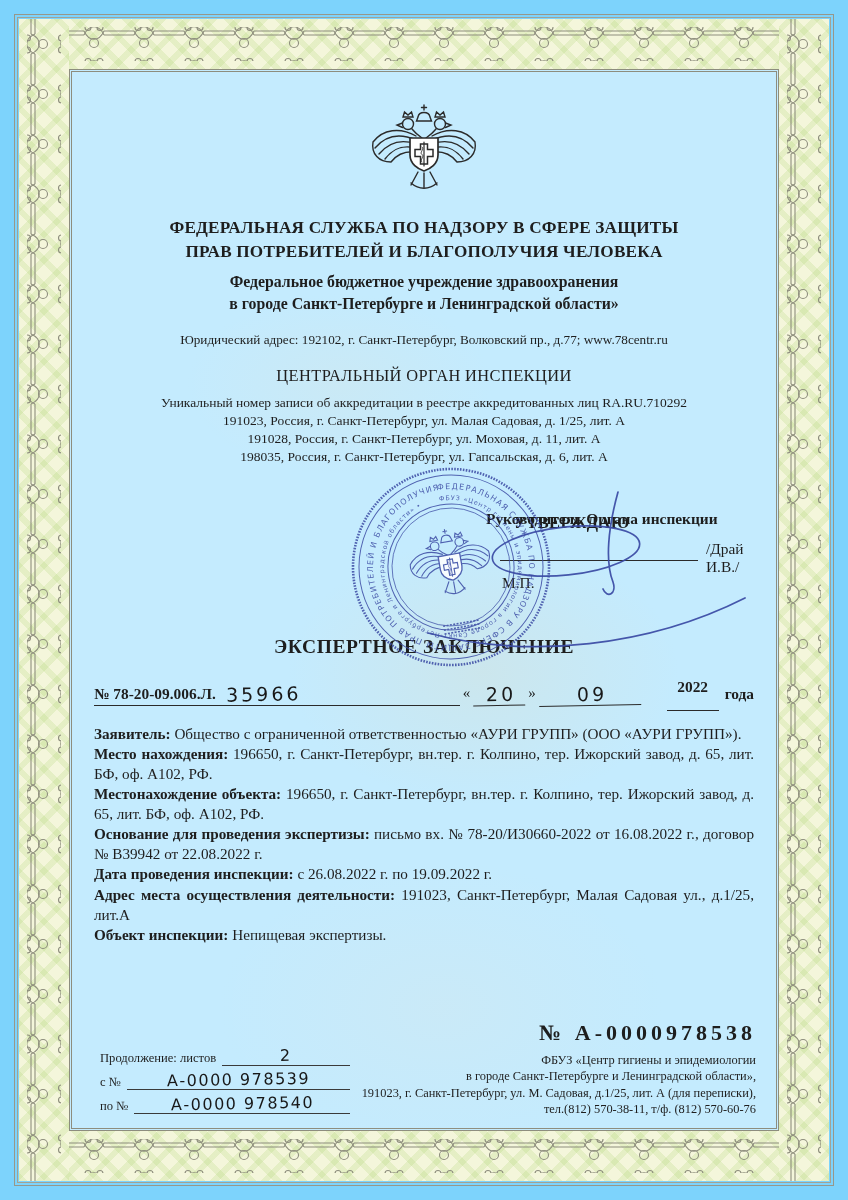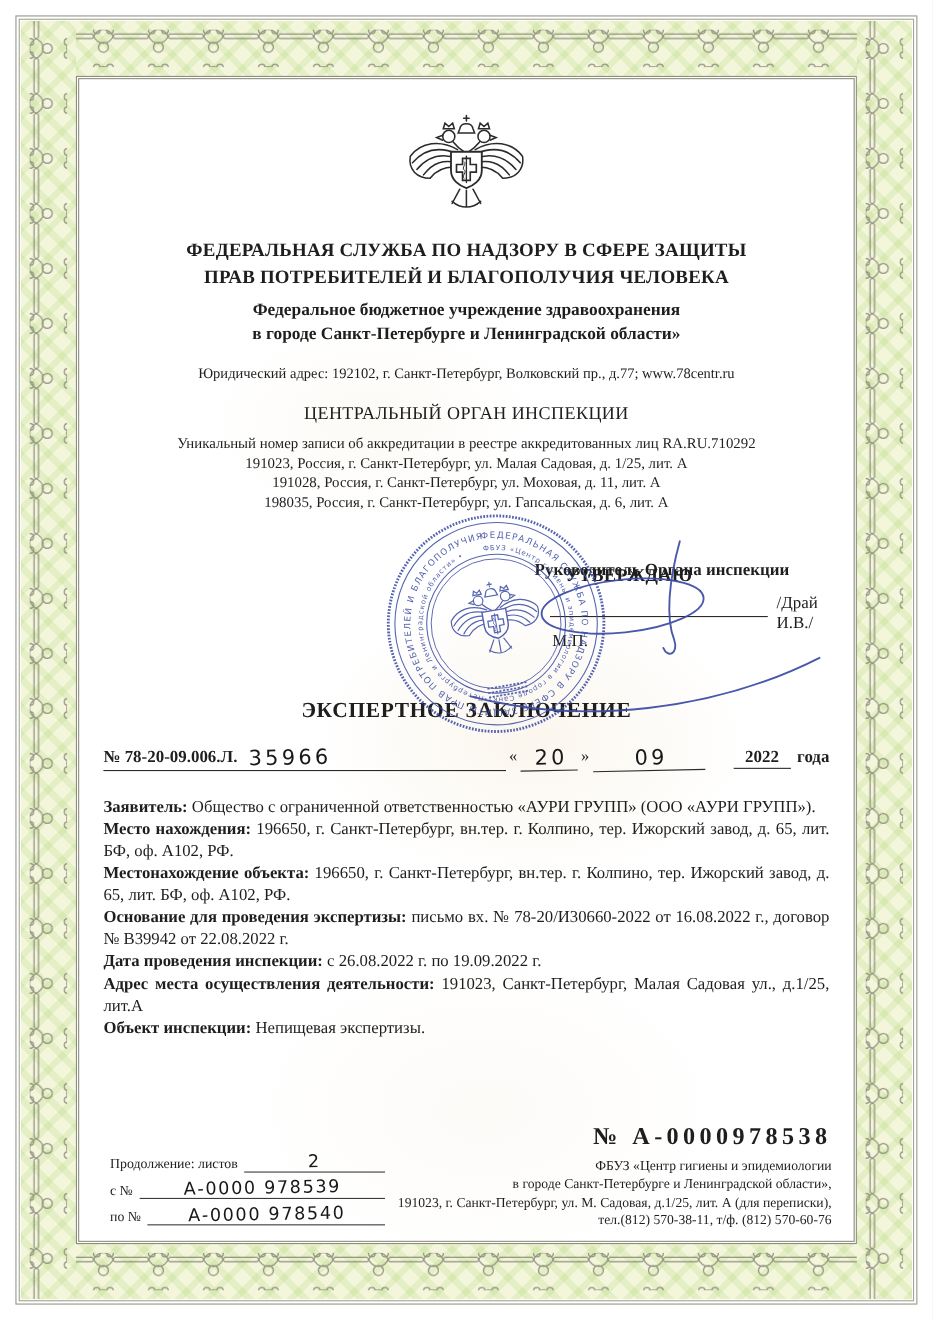--- a/index.html
+++ b/index.html
@@ -1,18 +1,18 @@
 <!DOCTYPE html>
 <html><head>
 <meta charset="utf-8">
 <style>
   html,body{margin:0;padding:0;background:#e8e8e4;}
   .page{
     position:relative;width:848px;height:1200px;margin:0 auto;
-    background:#ffffff;overflow:hidden;
+    background:#7dd3fc;overflow:hidden;
     font-family:"Liberation Serif","DejaVu Serif",serif;color:#1e1e1e;
   }
   .page::before{content:"";position:absolute;inset:0;pointer-events:none;z-index:1;
     background:
       radial-gradient(ellipse 280px 190px at 57% 56%, rgba(234,211,168,.20), transparent 70%),
       radial-gradient(ellipse 220px 130px at 40% 32%, rgba(240,222,192,.14), transparent 70%),
       radial-gradient(ellipse 320px 210px at 52% 84%, rgba(242,224,203,.13), transparent 70%);
   }
   
   .frame-o1{position:absolute;inset:14px;border:1px solid #97978a;}
@@ -45,21 +45,21 @@
   .sig-name{left:634px;top:468px;font-size:15.4px;}
   .mp{left:430px;top:502px;font-size:15.4px;}
   .doc-title{top:564px;left:0;right:0;font-weight:bold;font-size:19.5px;letter-spacing:.6px;}
   .numline{top:606px;left:22px;right:22px;display:flex;align-items:center;font-size:15.4px;white-space:nowrap;}
   .numline .lbl{font-weight:bold;padding-bottom:2px;}
   .seg-u{border-bottom:1.4px solid #2a2a2a;}
   .numline .seg1{flex:1.15;display:flex;align-items:flex-end;padding-bottom:0;}
   .numline .q{font-size:15px;padding:0 3px 2px;}
   .numline .day{width:36px;text-align:center;}
   .numline .mon{width:86px;text-align:center;margin-right:26px;}
-  .numline .yr{width:52px;text-align:center;font-weight:bold;padding-bottom:0;}
+  .numline .yr{width:52px;text-align:center;font-weight:bold;padding-bottom:14px;}
   .numline .suf{font-weight:bold;padding:0 0 2px 6px;}
   .hand{font-family:"DejaVu Sans",sans-serif;color:#181818;}
   .hand-num{font-size:19px;letter-spacing:3px;transform:rotate(-1.2deg);display:inline-block;padding:0 6px 0 10px;}
   .hand-sm{font-size:16px;letter-spacing:1.5px;transform:rotate(-1deg);display:inline-block;}
   .body-text{top:652px;left:22px;right:22px;font-size:15.2px;line-height:1.32;}
   .body-text p{margin:0;text-align:justify;}
   .body-text b{font-weight:bold;}
   .f-left{left:28px;top:974px;width:250px;font-size:12.6px;}
   .f-left .row{display:flex;align-items:flex-end;margin-bottom:4px;}
   .f-left .row .u{border-bottom:1.3px solid #3a3a3a;flex:1;margin-left:6px;text-align:center;min-height:17px;}

